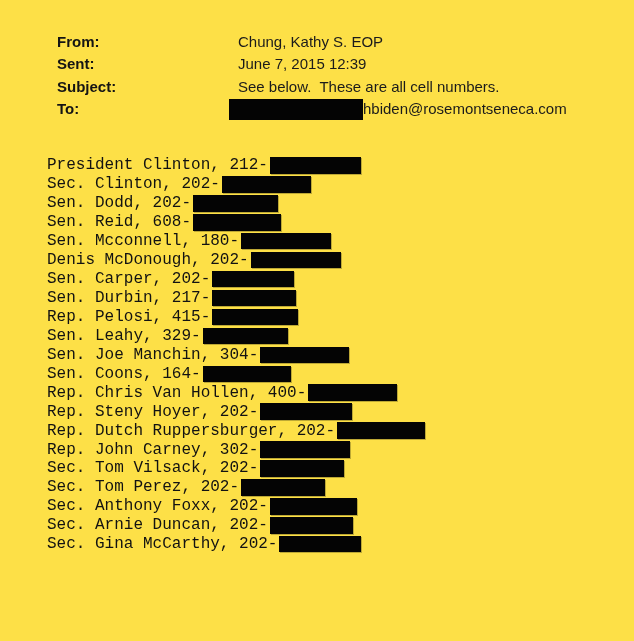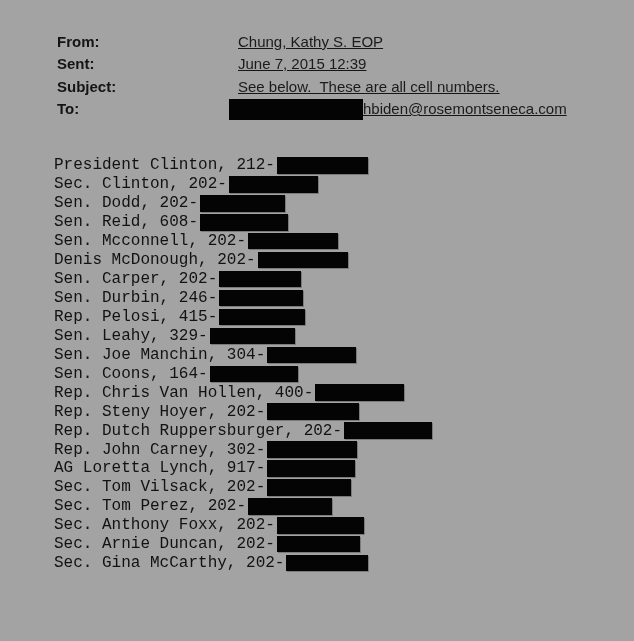--- a/index.html
+++ b/index.html
@@ -4,21 +4,21 @@
 <style>
   html, body {
     margin: 0;
     padding: 0;
     background: #fcfcfc;
   }
   .page {
     position: relative;
     width: 634px;
     height: 641px;
-    background: #a3a3a3;
+    background: #fde047;
     overflow: hidden;
     color: #161616;
   }
 
   
   .email-header {
     position: absolute;
     left: 57px;
     top: 31px;
     font-family: "Liberation Sans", sans-serif;
@@ -33,38 +33,37 @@
   .header-label {
     width: 181px;
     flex: 0 0 181px;
     font-weight: bold;
     color: #141414;
   }
   .header-value-wrap {
     display: flex;
     align-items: center;
     white-space: pre;
-    text-decoration: underline;
   }
   .header-value {
     color: #1b1b1b;
     white-space: pre;
   }
   .header-redaction-bar {
     display: inline-block;
     height: 21px;
     background: #040404;
     margin-left: -9px;
     flex: 0 0 auto;
   }
 
   
   .contact-list {
     position: absolute;
-    left: 54px;
+    left: 47px;
     top: 156px;
     font-family: "Liberation Mono", "DejaVu Sans Mono", monospace;
     font-size: 16px;
     color: #121212;
   }
   .contact-row {
     display: flex;
     align-items: center;
     height: 18.95px;
     white-space: pre;
@@ -102,32 +101,31 @@
       <div class="header-row">
         <span class="header-label">To:</span>
         <span class="header-value-wrap"><span class="header-redaction-bar" style="width: 134px;"></span><span class="header-value">hbiden@rosemontseneca.com</span></span>
       </div>
     </div>
   <div class="contact-list" id="contact-list">
       <div class="contact-row"><span class="contact-text">President Clinton, 212-</span><span class="redaction-bar" style="width: 91px;"></span></div>
       <div class="contact-row"><span class="contact-text">Sec. Clinton, 202-</span><span class="redaction-bar" style="width: 89px;"></span></div>
       <div class="contact-row"><span class="contact-text">Sen. Dodd, 202-</span><span class="redaction-bar" style="width: 85px;"></span></div>
       <div class="contact-row"><span class="contact-text">Sen. Reid, 608-</span><span class="redaction-bar" style="width: 88px;"></span></div>
-      <div class="contact-row"><span class="contact-text">Sen. Mcconnell, 202-</span><span class="redaction-bar" style="width: 90px;"></span></div>
+      <div class="contact-row"><span class="contact-text">Sen. Mcconnell, 180-</span><span class="redaction-bar" style="width: 90px;"></span></div>
       <div class="contact-row"><span class="contact-text">Denis McDonough, 202-</span><span class="redaction-bar" style="width: 90px;"></span></div>
       <div class="contact-row"><span class="contact-text">Sen. Carper, 202-</span><span class="redaction-bar" style="width: 82px;"></span></div>
-      <div class="contact-row"><span class="contact-text">Sen. Durbin, 246-</span><span class="redaction-bar" style="width: 84px;"></span></div>
+      <div class="contact-row"><span class="contact-text">Sen. Durbin, 217-</span><span class="redaction-bar" style="width: 84px;"></span></div>
       <div class="contact-row"><span class="contact-text">Rep. Pelosi, 415-</span><span class="redaction-bar" style="width: 86px;"></span></div>
       <div class="contact-row"><span class="contact-text">Sen. Leahy, 329-</span><span class="redaction-bar" style="width: 85px;"></span></div>
       <div class="contact-row"><span class="contact-text">Sen. Joe Manchin, 304-</span><span class="redaction-bar" style="width: 89px;"></span></div>
       <div class="contact-row"><span class="contact-text">Sen. Coons, 164-</span><span class="redaction-bar" style="width: 88px;"></span></div>
       <div class="contact-row"><span class="contact-text">Rep. Chris Van Hollen, 400-</span><span class="redaction-bar" style="width: 89px;"></span></div>
       <div class="contact-row"><span class="contact-text">Rep. Steny Hoyer, 202-</span><span class="redaction-bar" style="width: 92px;"></span></div>
       <div class="contact-row"><span class="contact-text">Rep. Dutch Ruppersburger, 202-</span><span class="redaction-bar" style="width: 88px;"></span></div>
       <div class="contact-row"><span class="contact-text">Rep. John Carney, 302-</span><span class="redaction-bar" style="width: 90px;"></span></div>
-      <div class="contact-row"><span class="contact-text">AG Loretta Lynch, 917-</span><span class="redaction-bar" style="width: 88px;"></span></div>
       <div class="contact-row"><span class="contact-text">Sec. Tom Vilsack, 202-</span><span class="redaction-bar" style="width: 84px;"></span></div>
       <div class="contact-row"><span class="contact-text">Sec. Tom Perez, 202-</span><span class="redaction-bar" style="width: 84px;"></span></div>
       <div class="contact-row"><span class="contact-text">Sec. Anthony Foxx, 202-</span><span class="redaction-bar" style="width: 87px;"></span></div>
       <div class="contact-row"><span class="contact-text">Sec. Arnie Duncan, 202-</span><span class="redaction-bar" style="width: 83px;"></span></div>
       <div class="contact-row"><span class="contact-text">Sec. Gina McCarthy, 202-</span><span class="redaction-bar" style="width: 82px;"></span></div>
     </div>
 </div>
 
 </body></html>

